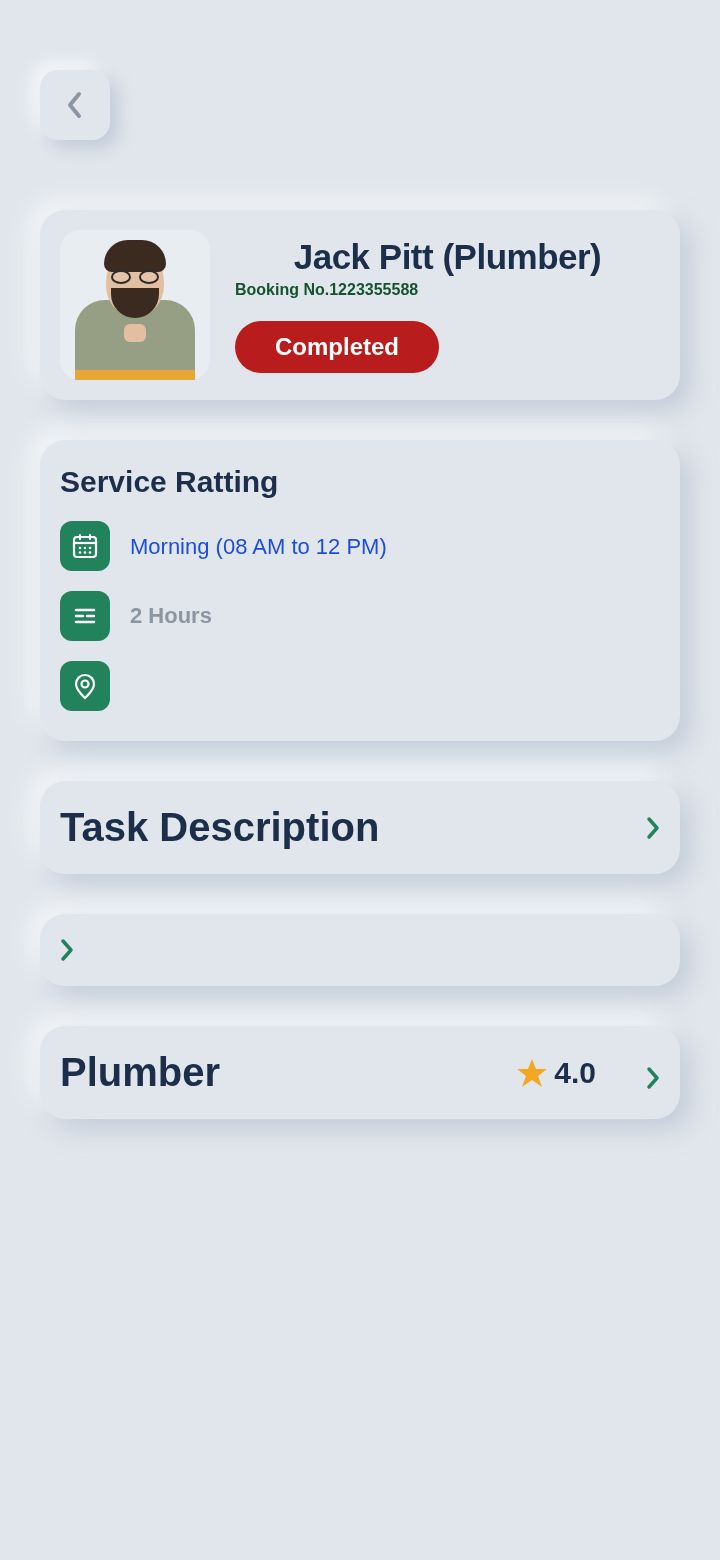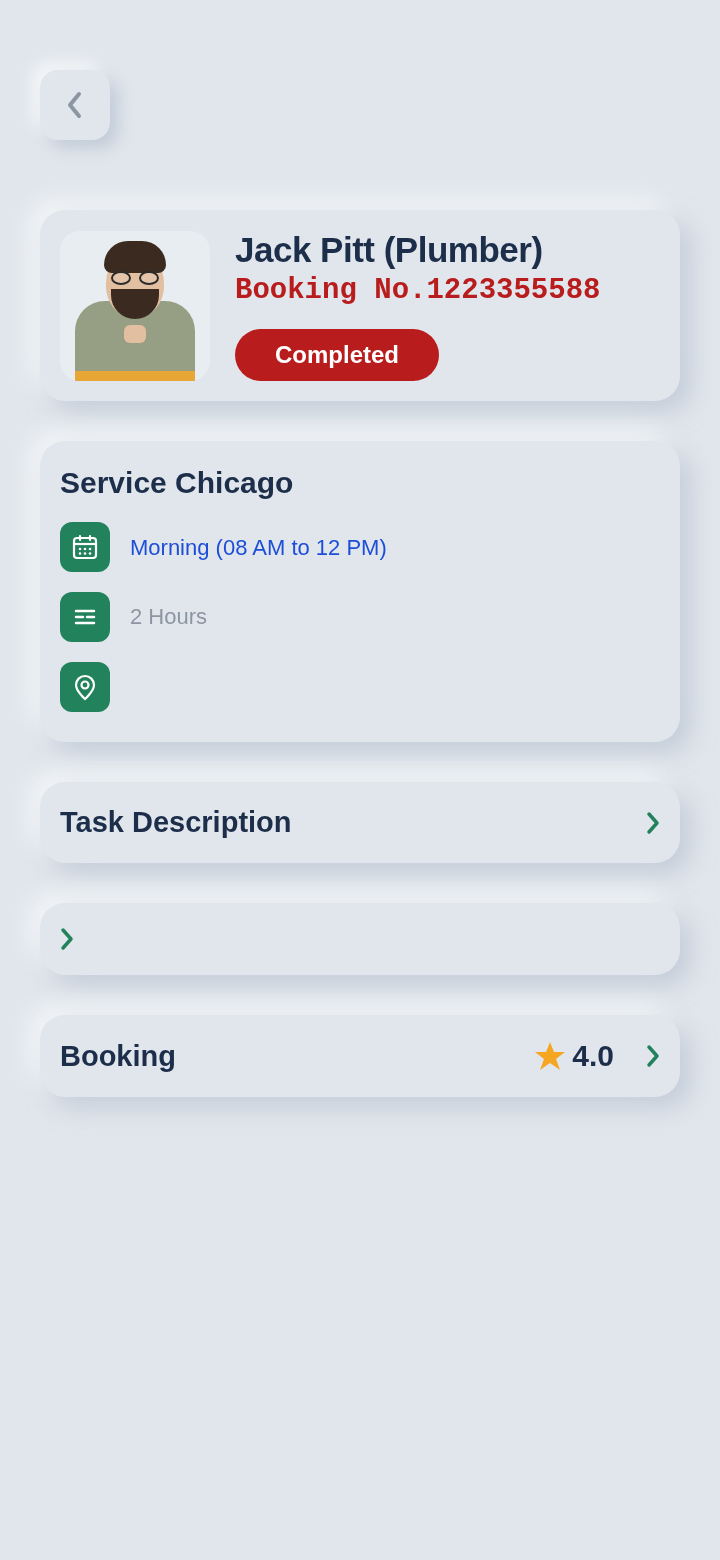--- a/index.html
+++ b/index.html
@@ -140,27 +140,27 @@
       left: 50%;
       transform: translateX(-50%);
     }
     .provider-info { flex: 1; }
     .provider-name {
       font-size: 35px;
       font-weight: 800;
       color: #1C2E4A;
       margin-bottom: 4px;
       letter-spacing: -0.5px;
+      text-align: center;
     }
     .booking-no {
-      font-size: 29px;
+      font-size: 16px;
       font-weight: 600;
-      color: #b91c1c;
+      color: #14532d;
       margin-bottom: 22px;
-      font-family: Liberation Mono, monospace;
     }
     .status-badge {
       display: inline-block;
       background: #b91c1c;
       color: #FFFFFF;
       font-size: 24px;
       font-weight: 700;
       padding: 12px 40px;
       border-radius: 30px;
     }
@@ -200,40 +200,40 @@
       color: #1C2E4A;
     }
     .detail-secondary {
       font-size: 22px;
       font-weight: 500;
       color: #1d4ed8;
       margin-top: 1px;
     }
     .detail-single {
       font-size: 22px;
-      font-weight: 400;
+      font-weight: 700;
       color: #8C96A2;
     }
     .list-item {
       margin-top: 40px;
       display: flex;
       align-items: center;
       justify-content: space-between;
       padding: 24px 20px;
       cursor: pointer;
     }
     .list-label {
-      font-size: 29px;
+      font-size: 40px;
       font-weight: 800;
       color: #1C2E4A;
     }
     .list-right {
       display: flex;
-      align-items: center;
-      gap: 32px;
+      align-items: flex-end;
+      gap: 50px;
     }
     .rating-group {
       display: flex;
       align-items: center;
       gap: 6px;
     }
     .rating-value {
       font-size: 30px;
       font-weight: 800;
       color: #1C2E4A;
@@ -265,21 +265,21 @@
       </div>
   </div>
   <div class="provider-info">
     <div class="provider-name">Jack Pitt (Plumber)</div>
     <div class="booking-no">Booking No.1223355588</div>
     <div class="status-badge">Completed</div>
   </div>
 </div>
 
 <div class="card service-card">
-  <div class="section-title">Service Chicago</div>
+  <div class="section-title">Service Ratting</div>
 
   <div class="detail-row">
     <div class="icon-box">
       <svg width="28" height="28" viewBox="0 0 28 28" fill="none">
         <rect x="3" y="5" width="22" height="20" rx="3" stroke="#FFFFFF" stroke-width="2.2"></rect>
         <line x1="3" y1="11" x2="25" y2="11" stroke="#FFFFFF" stroke-width="2.2"></line>
         <line x1="9" y1="3" x2="9" y2="7" stroke="#FFFFFF" stroke-width="2.2" stroke-linecap="round"></line>
         <line x1="19" y1="3" x2="19" y2="7" stroke="#FFFFFF" stroke-width="2.2" stroke-linecap="round"></line>
         <circle cx="9" cy="16" r="1.3" fill="#FFFFFF"></circle>
         <circle cx="14" cy="16" r="1.3" fill="#FFFFFF"></circle>
@@ -325,21 +325,21 @@
   </svg>
 </div>
 
 <div class="card list-item">
   <svg width="14" height="24" viewBox="0 0 14 24">
     <path d="M3 3 L11 12 L3 21" stroke="#21825C" stroke-width="3.5" stroke-linecap="round" stroke-linejoin="round" fill="none"></path>
   </svg>
 </div>
 
 <div class="card list-item">
-  <div class="list-label">Booking</div>
+  <div class="list-label">Plumber</div>
   <div class="list-right">
     <div class="rating-group">
       <svg width="32" height="32" viewBox="0 0 32 32">
         <path d="M16 2 L20 12 L31 12 L22 19 L26 30 L16 23 L6 30 L10 19 L1 12 L12 12 Z" fill="#F5A623"></path>
       </svg>
       <span class="rating-value">4.0</span>
     </div>
     <svg width="14" height="24" viewBox="0 0 14 24">
       <path d="M3 3 L11 12 L3 21" stroke="#21825C" stroke-width="3.5" stroke-linecap="round" stroke-linejoin="round" fill="none"></path>
     </svg>

